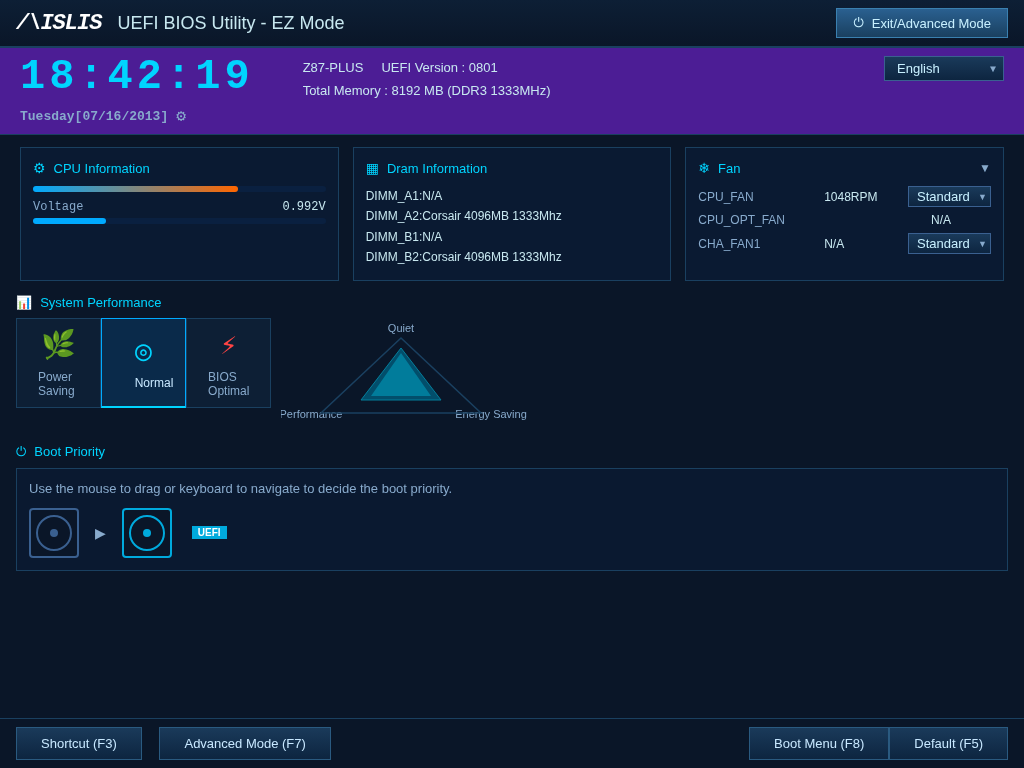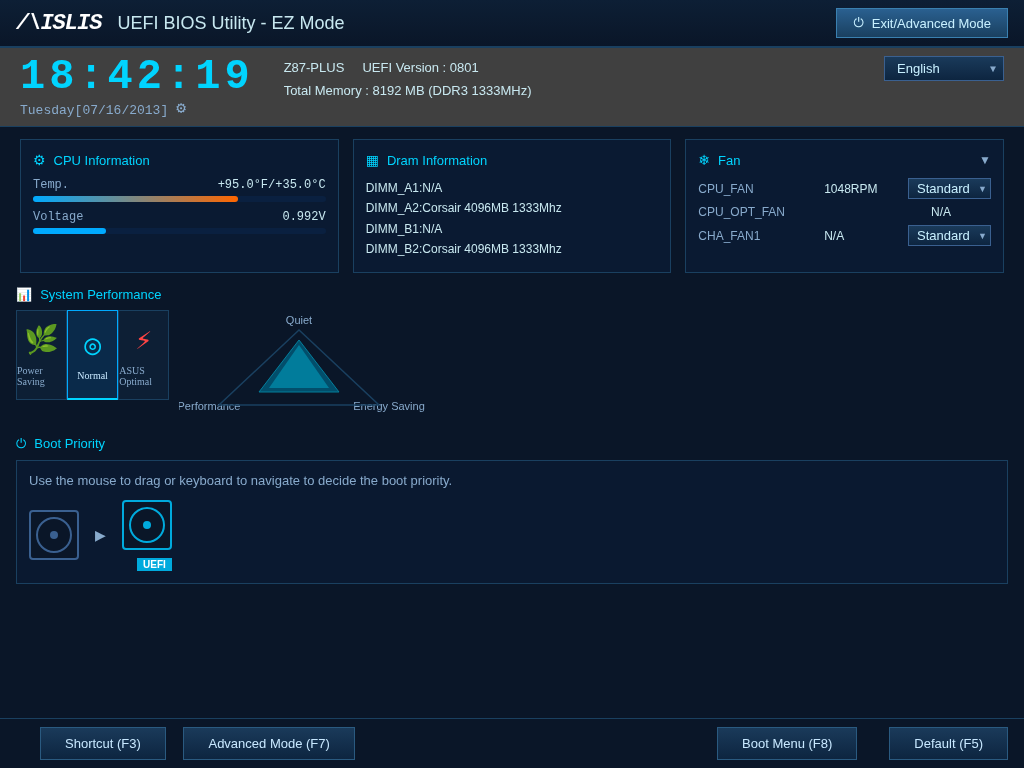--- a/index.html
+++ b/index.html
@@ -52,46 +52,48 @@
       cursor: pointer;
       font-size: 13px;
       font-family: Arial, sans-serif;
       display: flex;
       align-items: center;
       gap: 8px;
     }
 
     
     .info-bar {
-      background: #404040;
+      background: #4c1d95;
       padding: 8px 20px;
       display: flex;
       align-items: flex-start;
       justify-content: space-between;
       border-bottom: 1px solid #1a4060;
+      gap: 19px;
     }
     .clock-section {
       display: flex;
       flex-direction: column;
     }
     .clock {
       font-size: 42px;
       color: #00d4ff;
       font-weight: bold;
       letter-spacing: 4px;
       font-family: 'Courier New', monospace;
       line-height: 1;
     }
     .date-row {
       display: flex;
-      align-items: flex-end;
+      align-items: center;
       gap: 8px;
-      margin-top: 0;
-      color: #88aacc;
-      font-size: 13px;
+      margin-top: 8px;
+      color: #88aacc;
+      font-size: 13px;
+      font-weight: bold;
     }
     .gear-icon {
       color: #88aacc;
       font-size: 16px;
     }
     .sys-info {
       flex: 1;
       padding-left: 30px;
       font-size: 13px;
       color: #c8e8f0;
@@ -255,23 +257,24 @@
       cursor: pointer;
       gap: 8px;
       max-width: 185px;
     }
     .perf-btn.active {
       background: #0a2a4a;
       border-color: #00aaff;
       border-bottom: 2px solid #00d4ff;
     }
     .perf-btn-label {
-      font-size: 10px;
-      font-family: Liberation Serif, serif;
-      color: #88aacc;
+      font-size: 12px;
+      font-family: Liberation Sans, sans-serif;
+      color: #88aacc;
+      margin-left: 21px;
     }
     .perf-btn.active .perf-btn-label {
       color: #c8e8ff;
     }
     .perf-icon {
       font-size: 28px;
     }
     .perf-icon-power { color: #00aa44; }
     .perf-icon-normal { color: #00d4ff; }
     .perf-icon-asus { color: #ff4444; }
@@ -292,23 +295,23 @@
       font-family: Arial, sans-serif;
       margin-bottom: 12px;
     }
     .boot-devices {
       display: flex;
       align-items: center;
       gap: 16px;
     }
     .boot-device {
       display: flex;
-      flex-direction: column;
-      align-items: flex-end;
-      gap: 8px;
+      flex-direction: row;
+      align-items: center;
+      gap: 20px;
     }
     .hdd-icon {
       width: 50px;
       height: 50px;
       border: 2px solid #3a6090;
       background: #0a1628;
       border-radius: 4px;
       display: flex;
       align-items: center;
       justify-content: center;
@@ -355,25 +358,24 @@
       justify-content: space-between;
     }
     .footer-btn {
       background: linear-gradient(180deg, #1a3a5a 0%, #0d2540 100%);
       border: 1px solid #2a5a80;
       color: #c8e8ff;
       padding: 8px 24px;
       cursor: pointer;
       font-size: 13px;
       font-family: Arial, sans-serif;
-      margin-left: 24px;
     }
     .footer-right {
       display: flex;
-      gap: 8px;
+      gap: 0;
     }
 
     
     .chart-area {
       display: flex;
       align-items: center;
       margin-left: 10px;
     }
 
     .main-grid {
@@ -427,24 +429,20 @@
     </div>
   </div>
 </div>
 
 <div class="main-grid">
 
   <div class="panel cpu-panel">
     <div class="panel-title">
       <span class="panel-icon">⚙</span>
       <span>CPU Information</span>
-    </div>
-    <div class="temp-row">
-      <span class="temp-label">Temp.</span>
-      <span class="temp-value">+95.0°F/+35.0°C</span>
     </div>
     <div class="temp-bar">
       <div class="temp-bar-fill"></div>
     </div>
     <div class="temp-row">
       <span class="temp-label">Voltage</span>
       <span class="temp-value">0.992V</span>
     </div>
     <div class="temp-bar">
       <div class="voltage-bar-fill"></div>
@@ -505,21 +503,21 @@
       <div class="perf-btn">
         <span class="perf-icon perf-icon-power">🌿</span>
         <span class="perf-btn-label">Power Saving</span>
       </div>
       <div class="perf-btn active">
         <span class="perf-icon perf-icon-normal">◎</span>
         <span class="perf-btn-label">Normal</span>
       </div>
       <div class="perf-btn">
         <span class="perf-icon perf-icon-asus">⚡</span>
-        <span class="perf-btn-label">ASUS Optimal</span>
+        <span class="perf-btn-label">BIOS Optimal</span>
       </div>
     </div>
 
     <div class="chart-area">
       <svg width="260" height="110">
 
         <text x="120" y="14" text-anchor="middle" fill="#88aacc" font-size="11" font-family="Arial">Quiet</text>
         <text x="30" y="100" text-anchor="middle" fill="#88aacc" font-size="11" font-family="Arial">Performance</text>
         <text x="210" y="100" text-anchor="middle" fill="#88aacc" font-size="11" font-family="Arial">Energy Saving</text>
 

